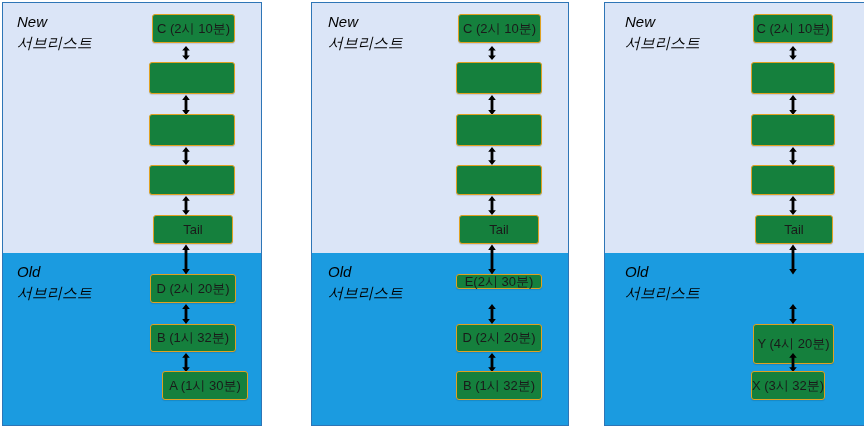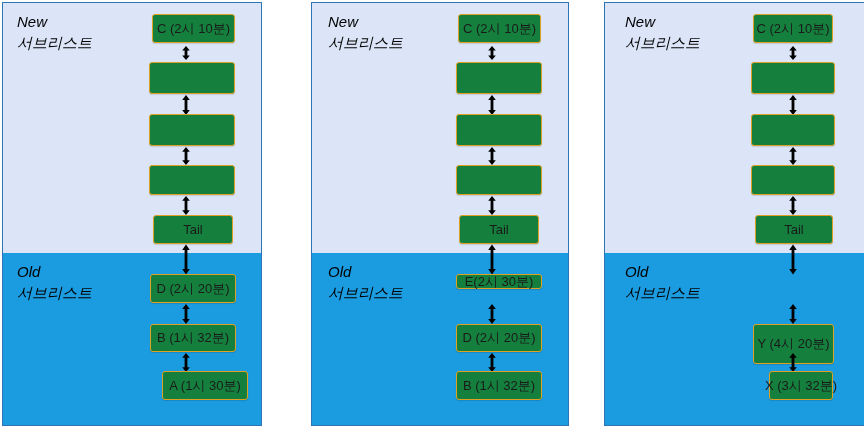--- a/index.html
+++ b/index.html
@@ -258,14 +258,14 @@
       <svg width="14" height="22" viewBox="0 0 14 22">
         <path d="M7 1 L3.2 6 H5.6 V16 H3.2 L7 21 L10.8 16 H8.4 V6 H10.8 Z" fill="#000"></path>
       </svg>
     </div>
   <div class="node" style="left:148px; top:321px; width:81px; height:40px;">Y (4시 20분)</div>
   <div class="conn" style="left:181px; top:349px; height:21px;">
       <svg width="14" height="21" viewBox="0 0 14 21">
         <path d="M7 1 L3.2 5.8 H5.6 V15.2 H3.2 L7 20 L10.8 15.2 H8.4 V5.8 H10.8 Z" fill="#000"></path>
       </svg>
     </div>
-  <div class="node" style="left:164px; top:368px; width:64px; height:29px;">X (3시 32분)</div>
+  <div class="node" style="left:146px; top:368px; width:74px; height:29px;">X (3시 32분)</div>
 </div>
 
 </body></html>

